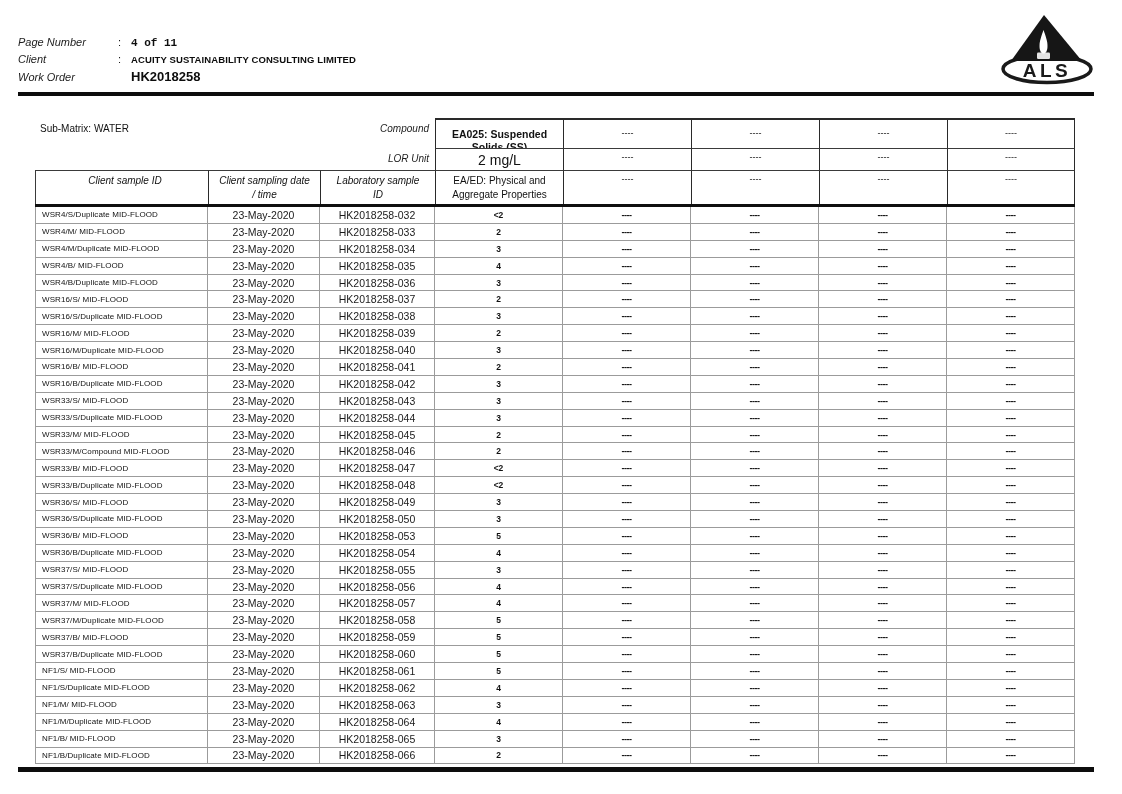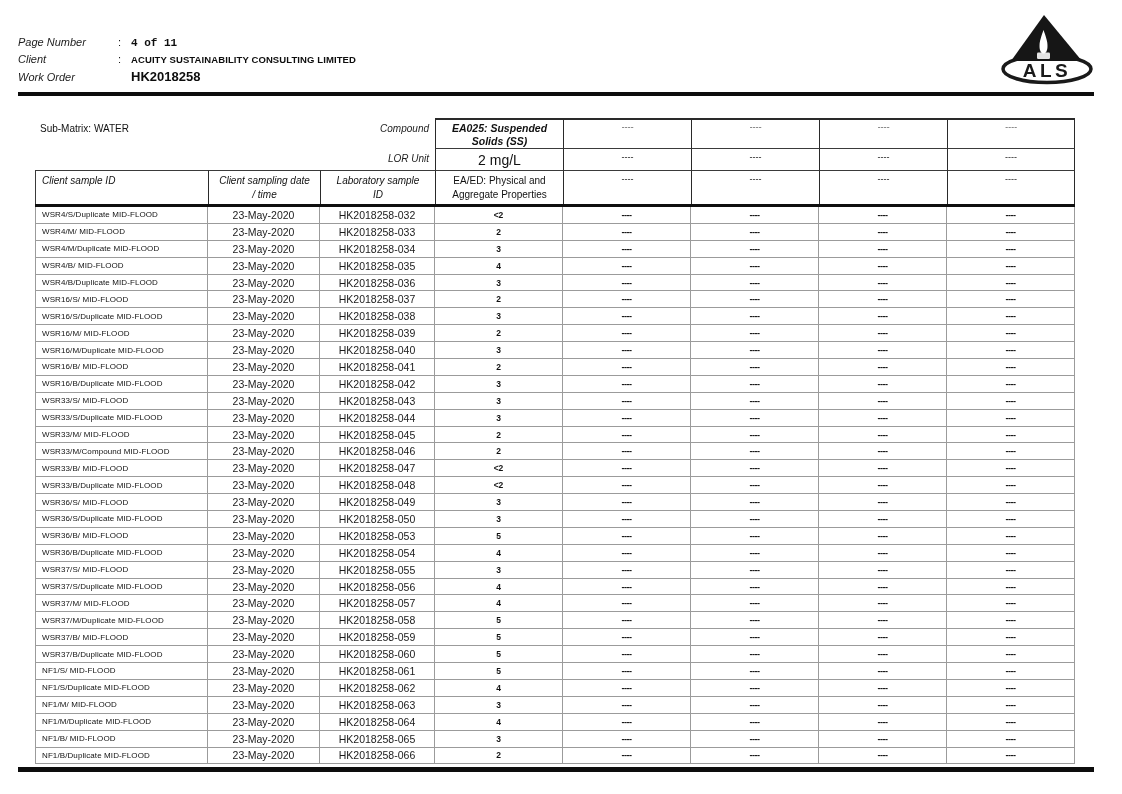--- a/index.html
+++ b/index.html
@@ -28,37 +28,37 @@
   .w3 { width:115px; flex:none; }
   .w4 { width:128px; flex:none; }
   .leftzone { width:400px; flex:none; }
   .cell { display:flex; flex-direction:column; align-items:center; }
   
   .ha { height:30px; }
   .hb { height:22px; }
   .hc { height:34px; }
   .box { border-left:1px solid #2a2a2a; background:#fff; }
   .box.last { border-right:1.5px solid #2a2a2a; }
-  .ha .box { border-top:2px solid #2a2a2a; padding-top:2px;font-style:italic; }
+  .ha .box { border-top:2px solid #2a2a2a; padding-top:8px; }
   .ha .box.first { border-left:1.5px solid #2a2a2a; }
   .hb .box { border-top:1px solid #3a3a3a; padding-top:3px; }
   .hb .box.first { border-left:1.5px solid #2a2a2a; }
   .hc .box { border-top:1px solid #3a3a3a; padding-top:3px; }
   .hc .box.first { border-left:1px solid #3a3a3a; }
   .ha-left { display:flex; justify-content:space-between; align-items:flex-start; padding:5px 6px 0 5px; }
   .submatrix { font-size:10px; }
   .submatrix b { font-weight:normal; }
   .it { font-style:italic; font-size:10px; color:#1c1c1c; }
   .hb-left, .ha-right { text-align:right; }
   .hb-left { padding:5px 6px 0 0; }
   .method-title { font-weight:bold; font-size:10.5px; line-height:13px; text-align:center; }
   .lor-val { font-size:14px; }
   .group-name { font-size:10px; line-height:14px; text-align:center; }
   .colhead { font-style:italic; font-size:10px; line-height:14px; text-align:center; }
-  .hc .c1head { align-items:flex-start; padding-left:6px; text-align:left; }
+  .hc .c1head { align-items:center; padding-left:6px; text-align:left; }
   .thick-sep { height:3px; background:#0f0f0f; }
   
   .dash { font-size:9px; letter-spacing:0; color:#111; justify-content:flex-start; }
   
   .tr { display:flex; height:16.9px; }
   .td {
     display:flex; align-items:center; justify-content:center;
     border-right:1px solid #9b9b9b; border-bottom:1px solid #9b9b9b; overflow:hidden;
   }
   .tr .td:first-child { border-left:1px solid #9b9b9b; }

